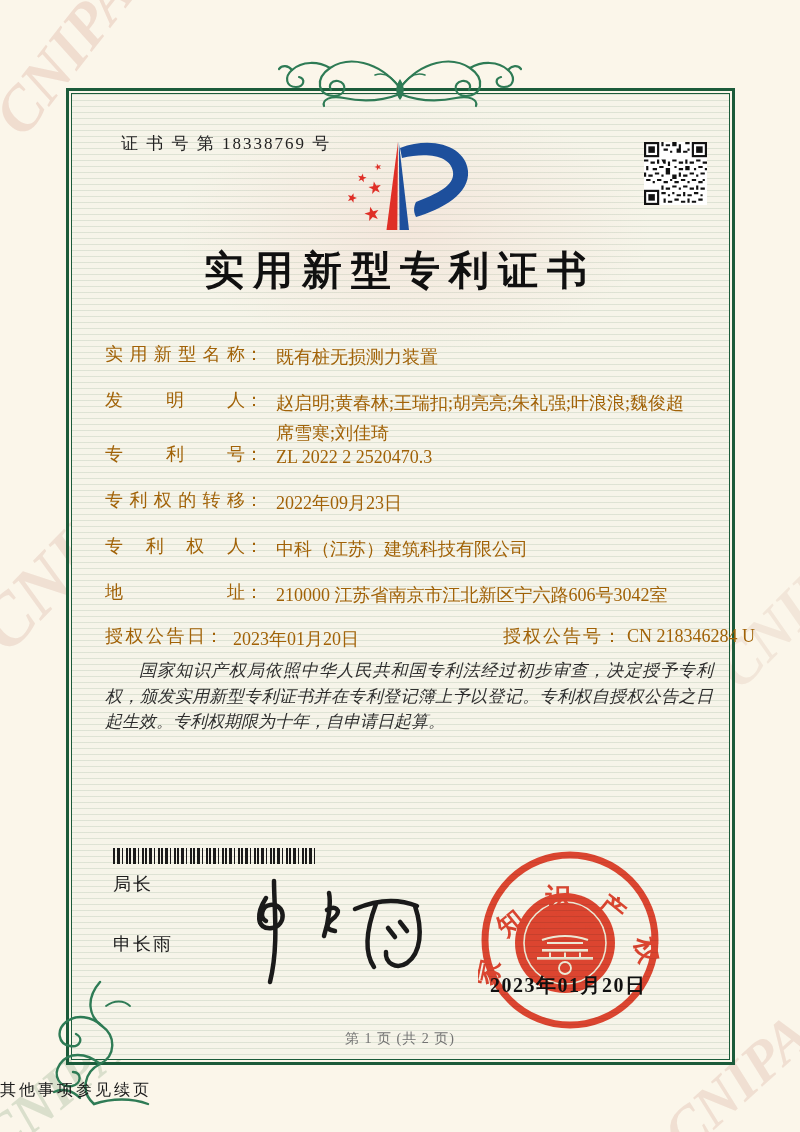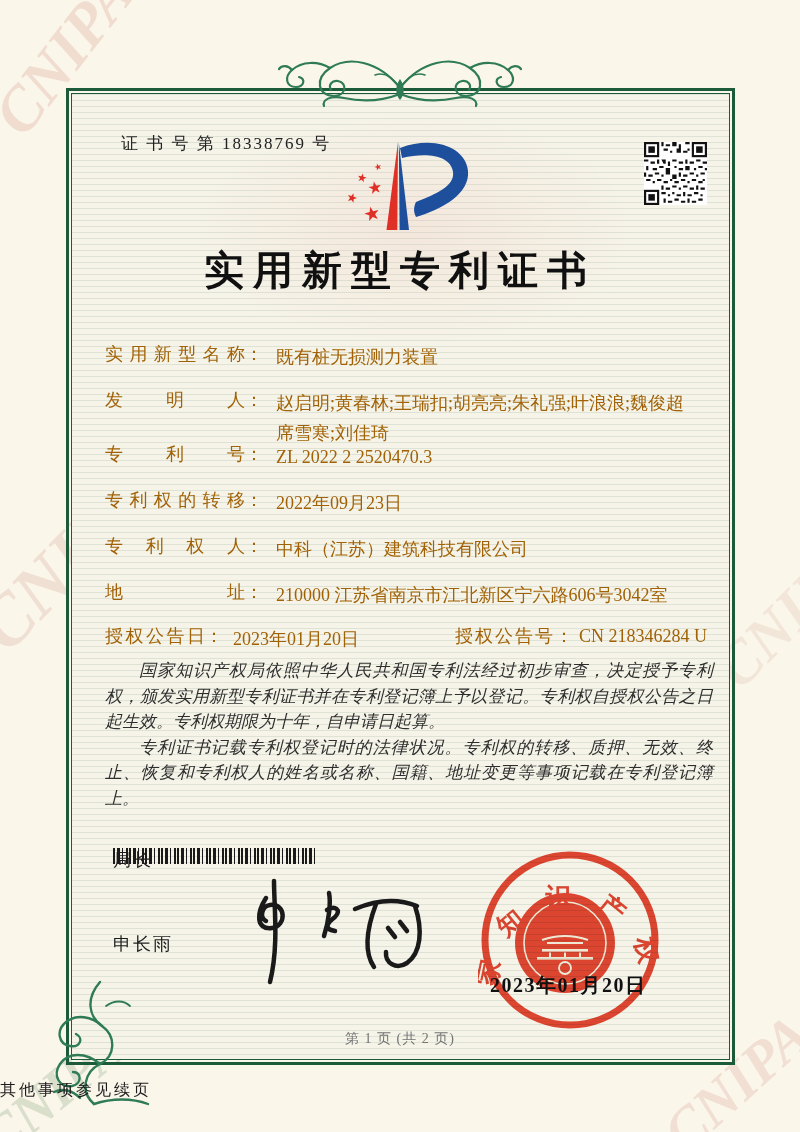--- a/index.html
+++ b/index.html
@@ -38,35 +38,35 @@
   .fvalue{display:inline-block;margin-left:13px;white-space:pre-line;max-width:432px;line-height:30px;vertical-align:top;}
   .row-name{top:342px;}
   .row-inventors{top:388px;}
   .row-patno{top:442px;}
   .row-filing{top:488px;}
   .row-owner{top:534px;}
   .row-addr{top:580px;}
   .row-grant{top:624px;}
   .flabel-narrow{display:inline-block;width:100px;text-align:justify;text-align-last:justify;vertical-align:top;}
   .grant-no-group{position:absolute;left:350px;top:0;white-space:nowrap;}
-  .grant-no-group .glabel{letter-spacing:2px;}
+  .grant-no-group .glabel{letter-spacing:2px;margin-left:48px;}
   .bodytext{
     position:absolute;left:105px;top:658px;width:608px;
     font-size:17px;line-height:25.5px;text-align:justify;color:#2e2e2e;
   }
   .bodytext p{margin:0;text-indent:2em;font-style:italic;}
   .barcode{
     position:absolute;left:113px;top:848px;width:205px;height:16px;
     background:repeating-linear-gradient(90deg,
       #1a1a1a 0 2px, transparent 2px 4px,
       #1a1a1a 4px 7px, transparent 7px 9px,
       #1a1a1a 9px 10px, transparent 10px 13px,
       #1a1a1a 13px 15px, transparent 15px 16px);
   }
-  .director-label{position:absolute;left:113px;top:848px;font-size:18px;letter-spacing:2px;}
+  .director-label{position:absolute;left:113px;top:872px;font-size:18px;letter-spacing:2px;}
   .director-name{position:absolute;left:113px;top:932px;font-size:18px;letter-spacing:2px;}
   .signature{position:absolute;left:228px;top:876px;width:205px;height:112px;}
   .seal{position:absolute;left:478px;top:848px;width:185px;height:185px;opacity:.93;mix-blend-mode:multiply;}
   .seal-date{
     position:absolute;left:490px;top:972px;width:180px;
     font-size:20px;letter-spacing:1.5px;color:#111;font-weight:bold;white-space:nowrap;
   }
   .page-info{position:absolute;left:0;top:1030px;width:100%;text-align:center;font-size:14px;letter-spacing:1px;color:#737373;}
   .continuation{position:absolute;left:0;top:1080px;width:100%;font-size:16px;letter-spacing:3px;color:#1b1b1b;}
   .orn-top{position:absolute;left:278px;top:46px;width:244px;height:62px;}
@@ -172,21 +172,20 @@
 </div>
 <div class="row row-grant">
   <span class="flabel-narrow">授权公告日</span><span class="fcolon">：</span><span class="fvalue" style="margin-left:10px;">2023年01月20日</span>
   <span class="grant-no-group">
     <span class="glabel">授权公告号</span><span>：</span><span style="margin-left:6px;">CN 218346284 U</span>
   </span>
 </div>
 
 <div class="bodytext">
   <p>国家知识产权局依照中华人民共和国专利法经过初步审查，决定授予专利权，颁发实用新型专利证书并在专利登记簿上予以登记。专利权自授权公告之日起生效。专利权期限为十年，自申请日起算。</p>
-  <p>专利证书记载专利权登记时的法律状况。专利权的转移、质押、无效、终止、恢复和专利权人的姓名或名称、国籍、地址变更等事项记载在专利登记簿上。</p>
 </div>
 
 <div class="barcode"></div>
 
 <div class="director-label">局长</div>
 <div class="director-name">申长雨</div>
 
 <svg class="signature" viewBox="0 0 205 112">
   <g stroke="#1a1a1a" fill="none" stroke-width="4.5" stroke-linecap="round" stroke-linejoin="round">
     <path d="M38,22 C29,36 27,54 44,52 C59,50 58,27 42,29 C34,30 31,41 38,45"></path>

